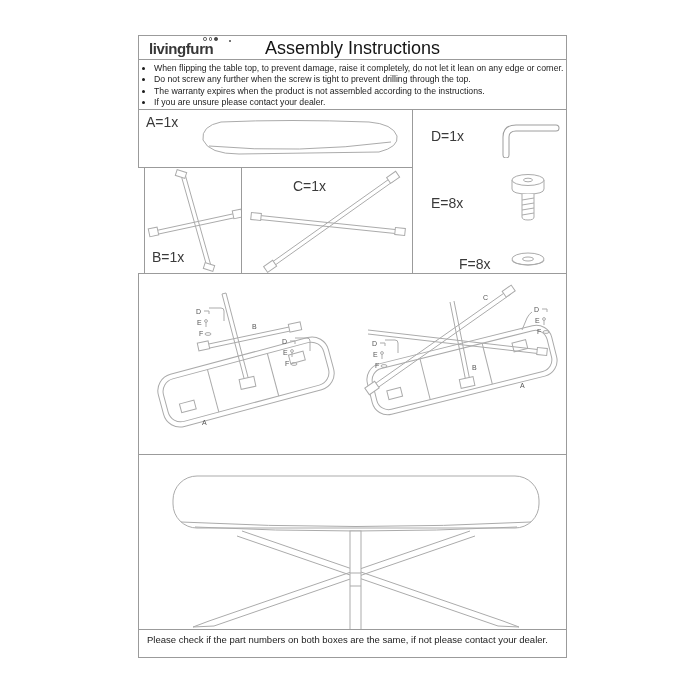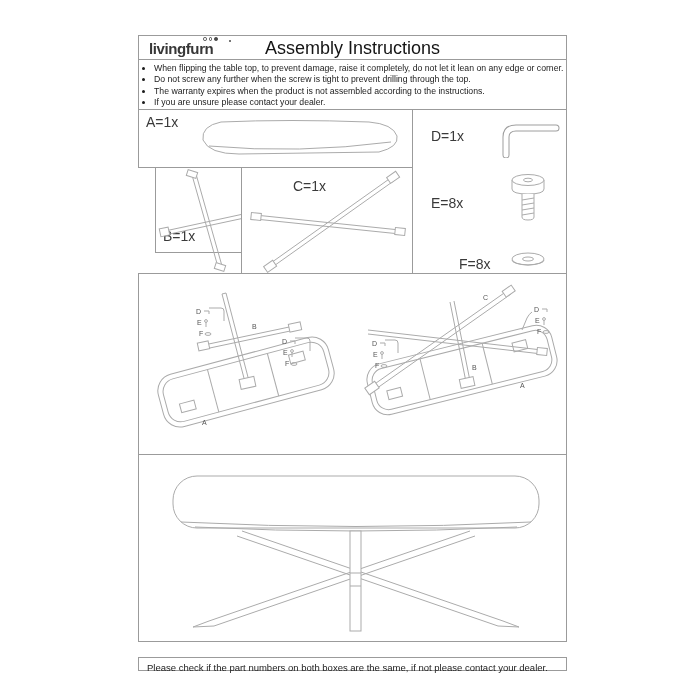--- a/index.html
+++ b/index.html
@@ -22,36 +22,36 @@
   .title{position:absolute;left:0;right:0;top:0;text-align:center;
          font-size:18px;color:#141414;line-height:25px;}
 
   
   .notes{left:0;top:24px;width:429px;height:51px;}
   .notes ul{margin:3px 0 0 0;padding-left:15px;}
   .notes li{font-size:8.7px;line-height:11.3px;color:#1b1b1b;}
 
   
   .partA{left:0;top:74px;width:275px;height:59px;}
-  .partB{left:17px;top:132px;width:104px;height:86px;}
+  .partB{left:6px;top:132px;width:104px;height:107px;}
   .partC{left:103px;top:132px;width:172px;height:107px;}
   .partsR{left:274px;top:74px;width:155px;height:177px;}
 
   .plabel{position:absolute;font-size:14px;font-weight:400;color:#3a3a3a;}
   .lblA{left:7px;top:4px;}
   .lblB{left:7px;bottom:8px;}
   .lblC{left:11px;top:10px;margin-left:40px;}
   .lblD{left:18px;top:18px;}
   .lblE{left:18px;top:85px;}
   .lblF{left:18px;top:146px;margin-left:28px;}
 
   
   .steps{left:0;top:238px;width:429px;height:182px;}
   .final{left:0;top:419px;width:429px;height:188px;}
-  .footer{left:0;top:622px;width:429px;height:14px;}
+  .footer{left:0;top:594px;width:429px;height:29px;}
   .footer .ftxt{position:absolute;left:8px;top:0;line-height:19px;font-size:9.5px;color:#1b1b1b;}
 
   svg{position:absolute;display:block;}
   svg .ln{stroke:#ababab;stroke-width:1;fill:none;}
   svg .fw{stroke:#ababab;stroke-width:1;fill:#ffffff;}
   svg text{font-family:"Liberation Sans",sans-serif;font-size:7px;fill:#555;}
 </style>
 </head>
 <body>
 

